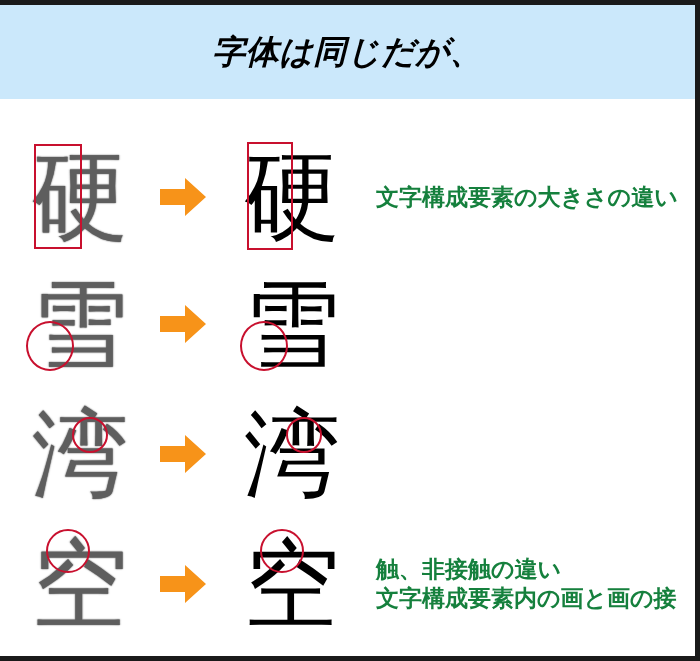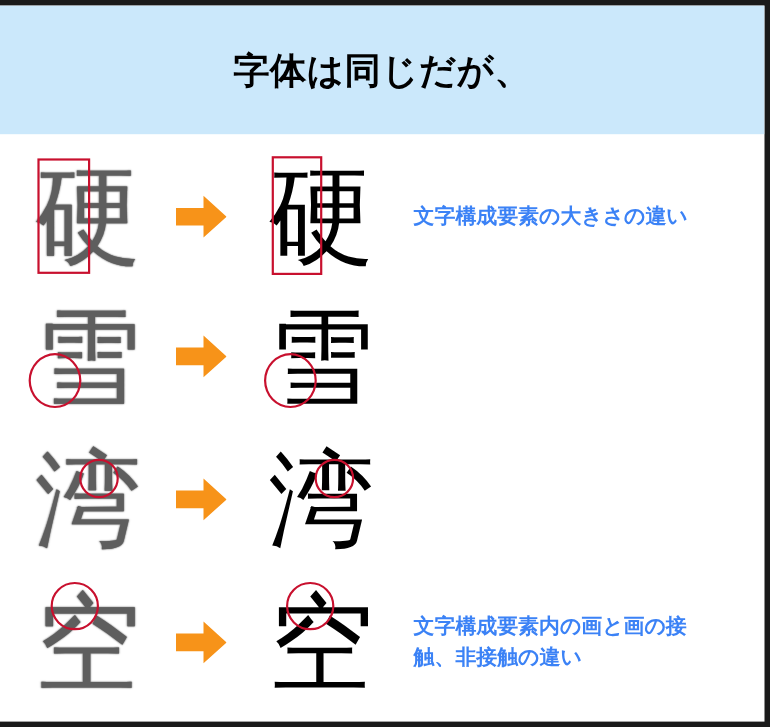--- a/index.html
+++ b/index.html
@@ -20,26 +20,27 @@
     border-right: 5px solid #1a1a1a;
     border-bottom: 5px solid #1a1a1a;
     overflow: hidden;
   }
   
   #title-band {
     position: absolute;
     left: 0;
     top: 0;
     width: 695px;
-    height: 117px;
+    height: 94px;
     background: #cbe8fb;
     display: flex;
     flex-direction: column;
     align-items: center;
     justify-content: center;
+    font-style: italic;
   }
   .title-line {
     color: #000000;
     font-weight: bold;
     font-size: 33px;
     line-height: 44px;
     letter-spacing: 0.5px;
     white-space: nowrap;
   }
   
@@ -109,22 +110,22 @@
     width: 46px;
     height: 40px;
     display: block;
   }
 
   
   .caption {
     flex: 1 1 auto;
     padding-left: 14px;
     padding-right: 8px;
-    color: #3b82f6;
-    font-size: 19px;
+    color: #15803d;
+    font-size: 23px;
     font-weight: bold;
     line-height: 29px;
   }
   .caption .cline { display: block; white-space: nowrap; }
 </style>
 </head>
 <body>
 
 <div id="slide">
 
@@ -193,18 +194,18 @@
     <div class="arrow-cell">
       <svg class="arrow" viewBox="0 0 46 40" aria-hidden="true">
         <polygon points="0,12 25,12 25,1 46,20 25,39 25,28 0,28" fill="#f79319"></polygon>
       </svg>
     </div>
     <div class="glyph-cell after">
       <span class="glyph crisp">空</span>
       <span class="mark circle" style="left:38px; top:6px; width:44px; height:44px;"></span>
     </div>
     <div class="caption">
+      <span class="cline">触、非接触の違い</span>
       <span class="cline">文字構成要素内の画と画の接</span>
-      <span class="cline">触、非接触の違い</span>
     </div>
   </div>
 
 </div>
 
 </body></html>

